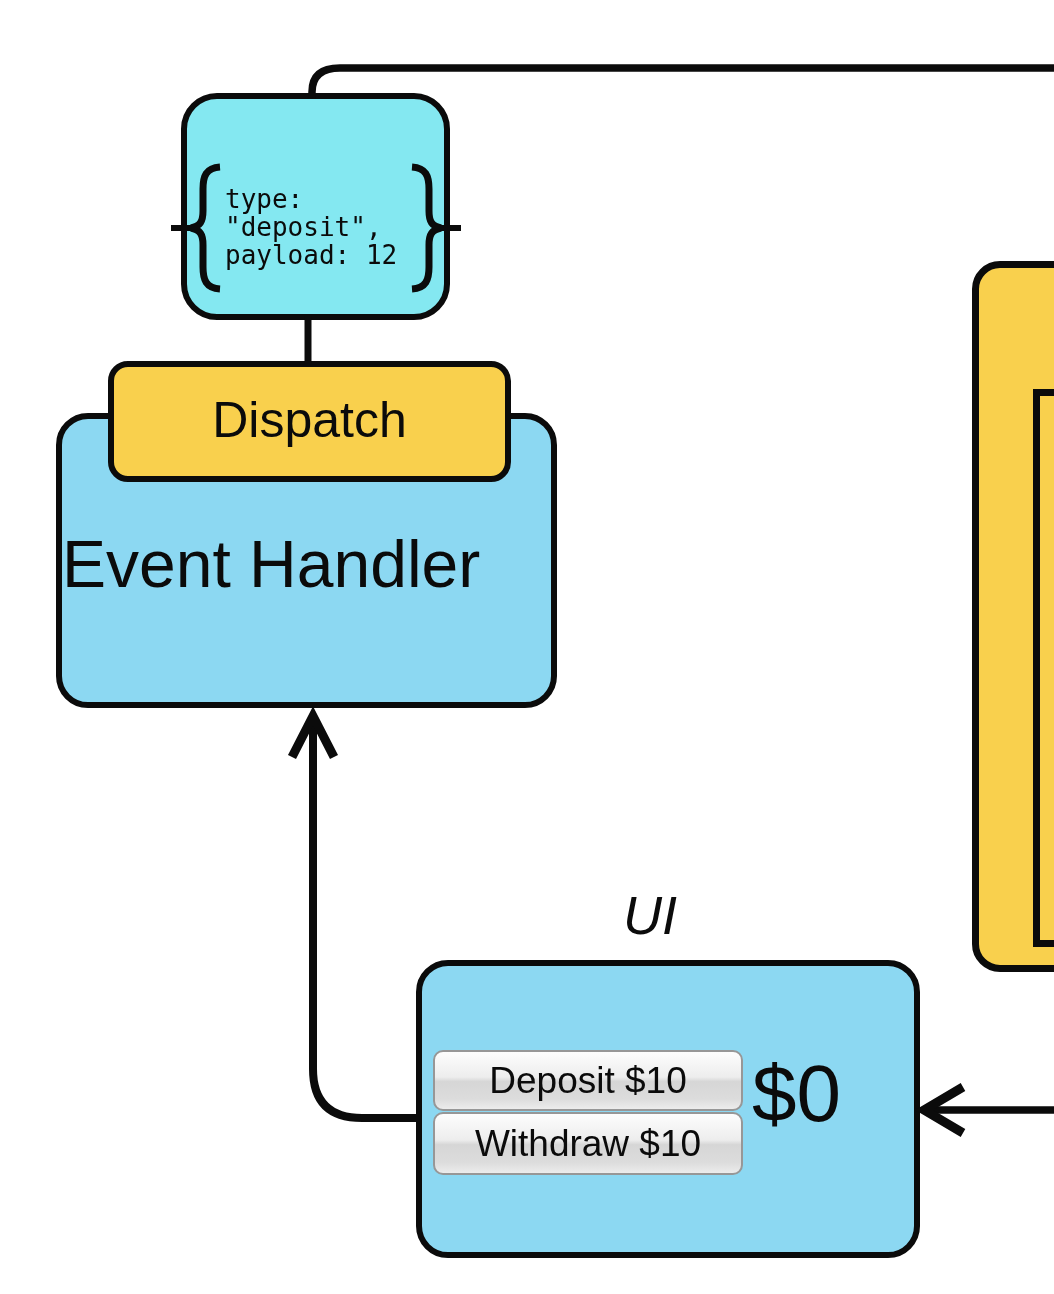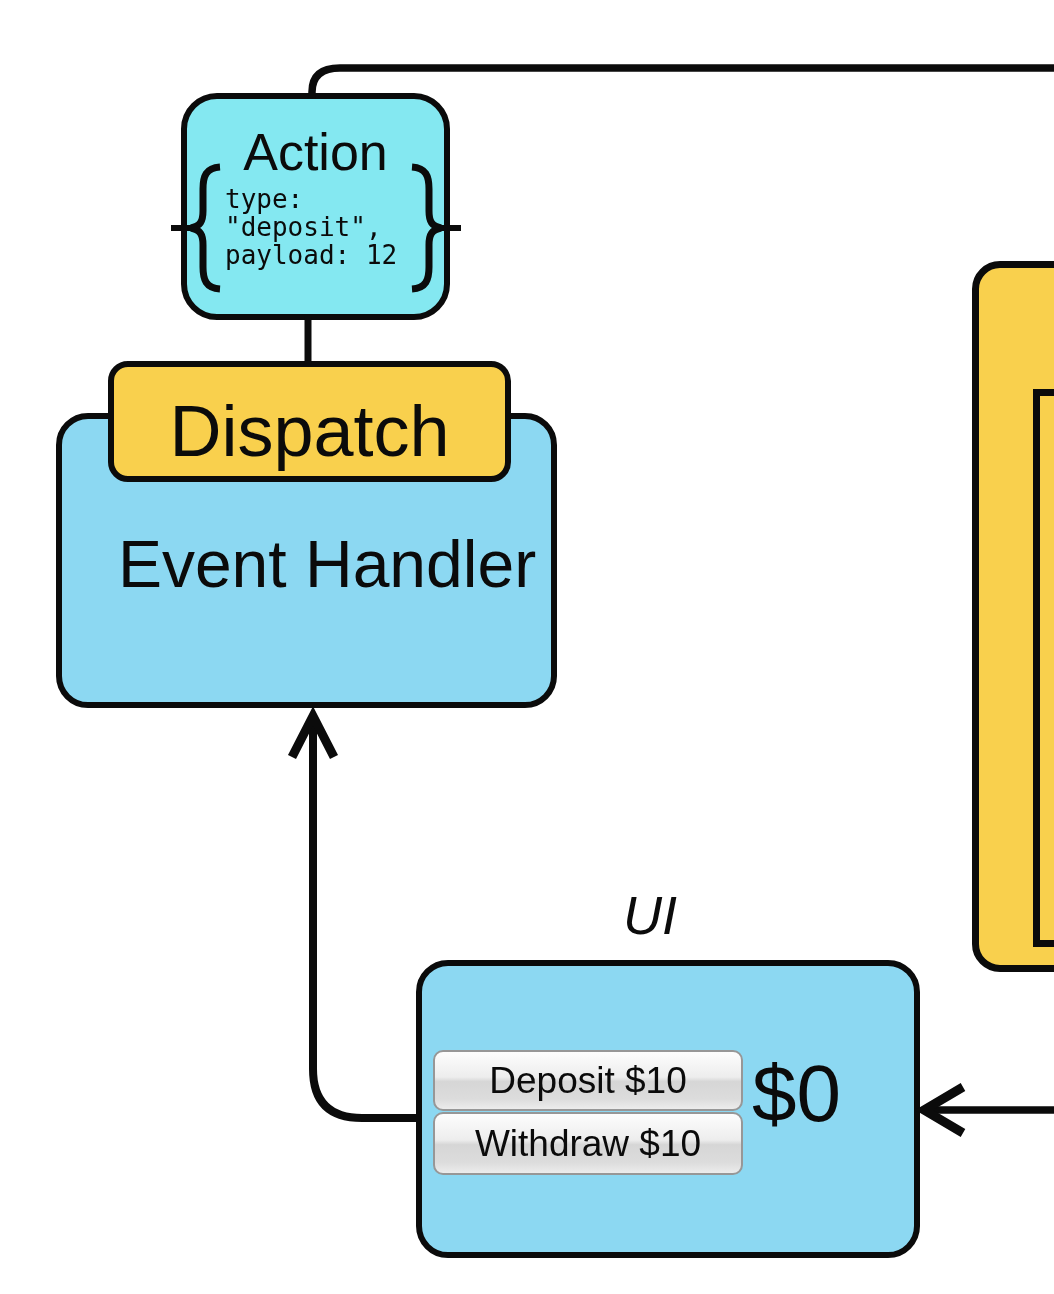--- a/index.html
+++ b/index.html
@@ -30,32 +30,32 @@
   }
 
   
   #dispatch-box {
     left: 108px; top: 361px; width: 403px; height: 121px;
     background: #F9D04D; border: 6px solid #0b0b0b; border-radius: 20px;
     z-index: 3;
   }
   #dispatch-label {
     position: absolute; left: 0; top: 28px; width: 391px;
-    text-align: center; font-size: 72px; line-height: 1;
+    text-align: center; font-size: 50px; line-height: 1;
   }
 
   
   #event-box {
     left: 56px; top: 413px; width: 501px; height: 295px;
     background: #8CD8F2; border: 6px solid #0b0b0b; border-radius: 32px;
     z-index: 2;
   }
   #event-label {
     position: absolute; left: 0; top: 112px; width: 530px;
-    text-align: center; font-size: 66px; line-height: 1;
+    text-align: left; font-size: 66px; line-height: 1;
   }
 
   
   #store-box {
     left: 972px; top: 261px; width: 170px; height: 711px;
     background: #F9D04D; border: 7px solid #0b0b0b; border-radius: 28px;
     z-index: 1;
   }
   #store-inner-box {
     position: absolute; left: 54px; top: 121px; width: 120px; height: 558px;
@@ -95,21 +95,20 @@
     z-index: 5; pointer-events: none;
   }
   #connector-layer path { fill: none; stroke: #0b0b0b; }
 </style>
 </head>
 <body>
 
 <div id="canvas">
 
   <div class="node" id="action-box">
-    <div id="action-title">Action</div>
     <div id="action-code"><span>type:</span>
 <span>"deposit",</span>
 <span>payload: 12</span></div>
   </div>
 
   <div class="node" id="event-box">
     <div id="event-label">Event Handler</div>
   </div>
 
   <div class="node" id="dispatch-box">

